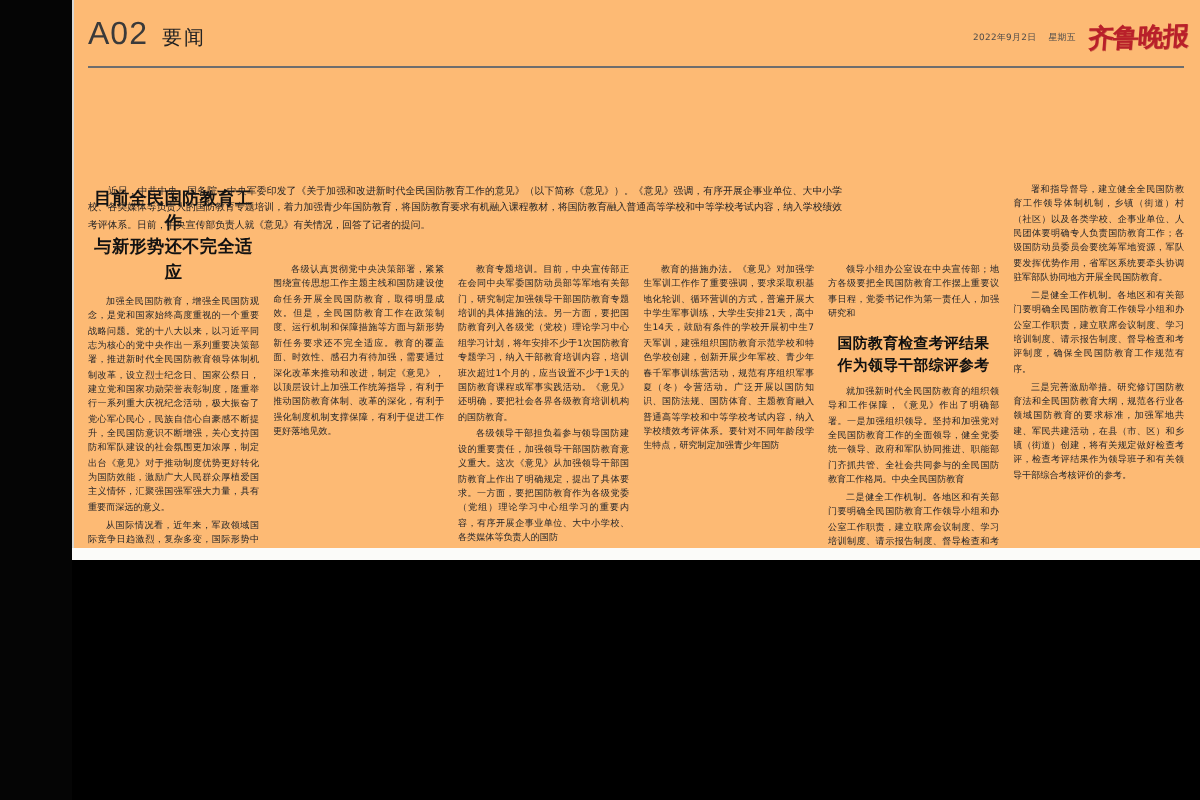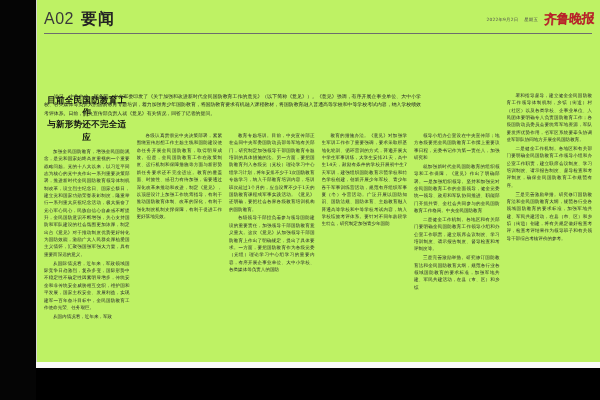--- a/index.html
+++ b/index.html
@@ -11,42 +11,42 @@
   }
   #page{
     position:absolute;left:0;top:0;width:600px;height:400px;
     background:#000;
   }
   .gutter-left{
     position:absolute;left:0;top:0;width:36px;height:400px;
     background:#050505;
   }
   .sheet{
-    position:absolute;left:36px;top:0;width:564px;height:368px;
-    background:#bef264;
+    position:absolute;left:36px;top:0;width:564px;height:280px;
+    background:#fdba74;
     box-shadow:inset 1px 0 0 #d8d8d4;
     overflow:hidden;
   }
 
   
   .masthead{
     position:absolute;left:0;top:0;width:564px;height:34px;
   }
   .folio{
     position:absolute;left:8px;top:9px;
     display:flex;align-items:baseline;gap:7px;
     color:#2b2b2b;
   }
   .folio .num{
     font-family:"Liberation Sans","DejaVu Sans",sans-serif;
     font-size:16px;font-weight:400;letter-spacing:.5px;color:#3a3a3a;
   }
   .folio .sec{
     font-family:"DejaVu Sans","Liberation Sans",sans-serif;
-    font-size:16px;font-weight:700;color:#232323;letter-spacing:1px;
+    font-size:10px;font-weight:400;color:#232323;letter-spacing:1px;
   }
   .mast-right{
     position:absolute;right:6px;top:10px;
     display:flex;align-items:center;gap:6px;
   }
   .dateline{
     font-family:"DejaVu Sans","Liberation Sans",sans-serif;
     font-size:4.4px;color:#4a4a4a;letter-spacing:.2px;white-space:nowrap;
   }
   .weekday{
@@ -180,20 +180,21 @@
           <p class="para">教育专题培训。目前，中央宣传部正在会同中央军委国防动员部等军地有关部门，研究制定加强领导干部国防教育专题培训的具体措施的法。另一方面，要把国防教育列入各级党（党校）理论学习中心组学习计划，将年安排不少于1次国防教育专题学习，纳入干部教育培训内容，培训班次超过1个月的，应当设置不少于1天的国防教育课程或军事实践活动。《意见》还明确，要把社会各界各级教育培训机构的国防教育。</p>
           <p class="para">各级领导干部担负着参与领导国防建设的重要责任，加强领导干部国防教育意义重大。这次《意见》从加强领导干部国防教育上作出了明确规定，提出了具体要求。一方面，要把国防教育作为各级党委（党组）理论学习中心组学习的重要内容，有序开展企事业单位、大中小学校、各类媒体等负责人的国防</p>
         </div>
         <div class="col">
           <div style="height: 40px;"></div>
           <p class="para">教育的措施办法。《意见》对加强学生军训工作作了重要强调，要求采取积基地化轮训、循环营训的方式，普遍开展大中学生军事训练，大学生安排21天，高中生14天，鼓励有条件的学校开展初中生7天军训，建强组织国防教育示范学校和特色学校创建，创新开展少年军校、青少年春千军事训练营活动，规范有序组织军事夏（冬）令营活动。广泛开展以国防知识、国防法规、国防体育、主题教育融入普通高等学校和中等学校考试内容，纳入学校绩效考评体系。要针对不同年龄段学生特点，研究制定加强青少年国防</p>
         </div>
         <div class="col">
           <div style="height: 40px;"></div>
           <p class="para">领导小组办公室设在中央宣传部；地方各级要把全民国防教育工作摆上重要议事日程，党委书记作为第一责任人，加强研究和</p>
+          <div class="subhead">国防教育检查考评结果<br>作为领导干部综评参考</div>
           <p class="para">就加强新时代全民国防教育的组织领导和工作保障，《意见》作出了明确部署。一是加强组织领导。坚持和加强党对全民国防教育工作的全面领导，健全党委统一领导、政府和军队协同推进、职能部门齐抓共管、全社会共同参与的全民国防教育工作格局。中央全民国防教育</p>
           <p class="para">二是健全工作机制。各地区和有关部门要明确全民国防教育工作领导小组和办公室工作职责，建立联席会议制度、学习培训制度、请示报告制度、督导检查和考评制度等。</p>
           <p class="para">三是完善激励举措。研究修订国防教育法和全民国防教育大纲，规范各行业各领域国防教育的要求标准，加强军地共建、军民共建活动，在县（市、区）和乡镇</p>
         </div>
         <div class="col">
           <p class="para">署和指导督导，建立健全全民国防教育工作领导体制机制，乡镇（街道）村（社区）以及各类学校、企事业单位、人民团体要明确专人负责国防教育工作；各级国防动员委员会要统筹军地资源，军队要发挥优势作用，省军区系统要牵头协调驻军部队协同地方开展全民国防教育。</p>
           <p class="para">二是健全工作机制。各地区和有关部门要明确全民国防教育工作领导小组和办公室工作职责，建立联席会议制度、学习培训制度、请示报告制度、督导检查和考评制度，确保全民国防教育工作规范有序。</p>
           <p class="para">三是完善激励举措。研究修订国防教育法和全民国防教育大纲，规范各行业各领域国防教育的要求标准，加强军地共建、军民共建活动，在县（市、区）和乡镇（街道）创建，将有关规定做好检查考评，检查考评结果作为领导班子和有关领导干部综合考核评价的参考。</p>
         </div>
       </div>

